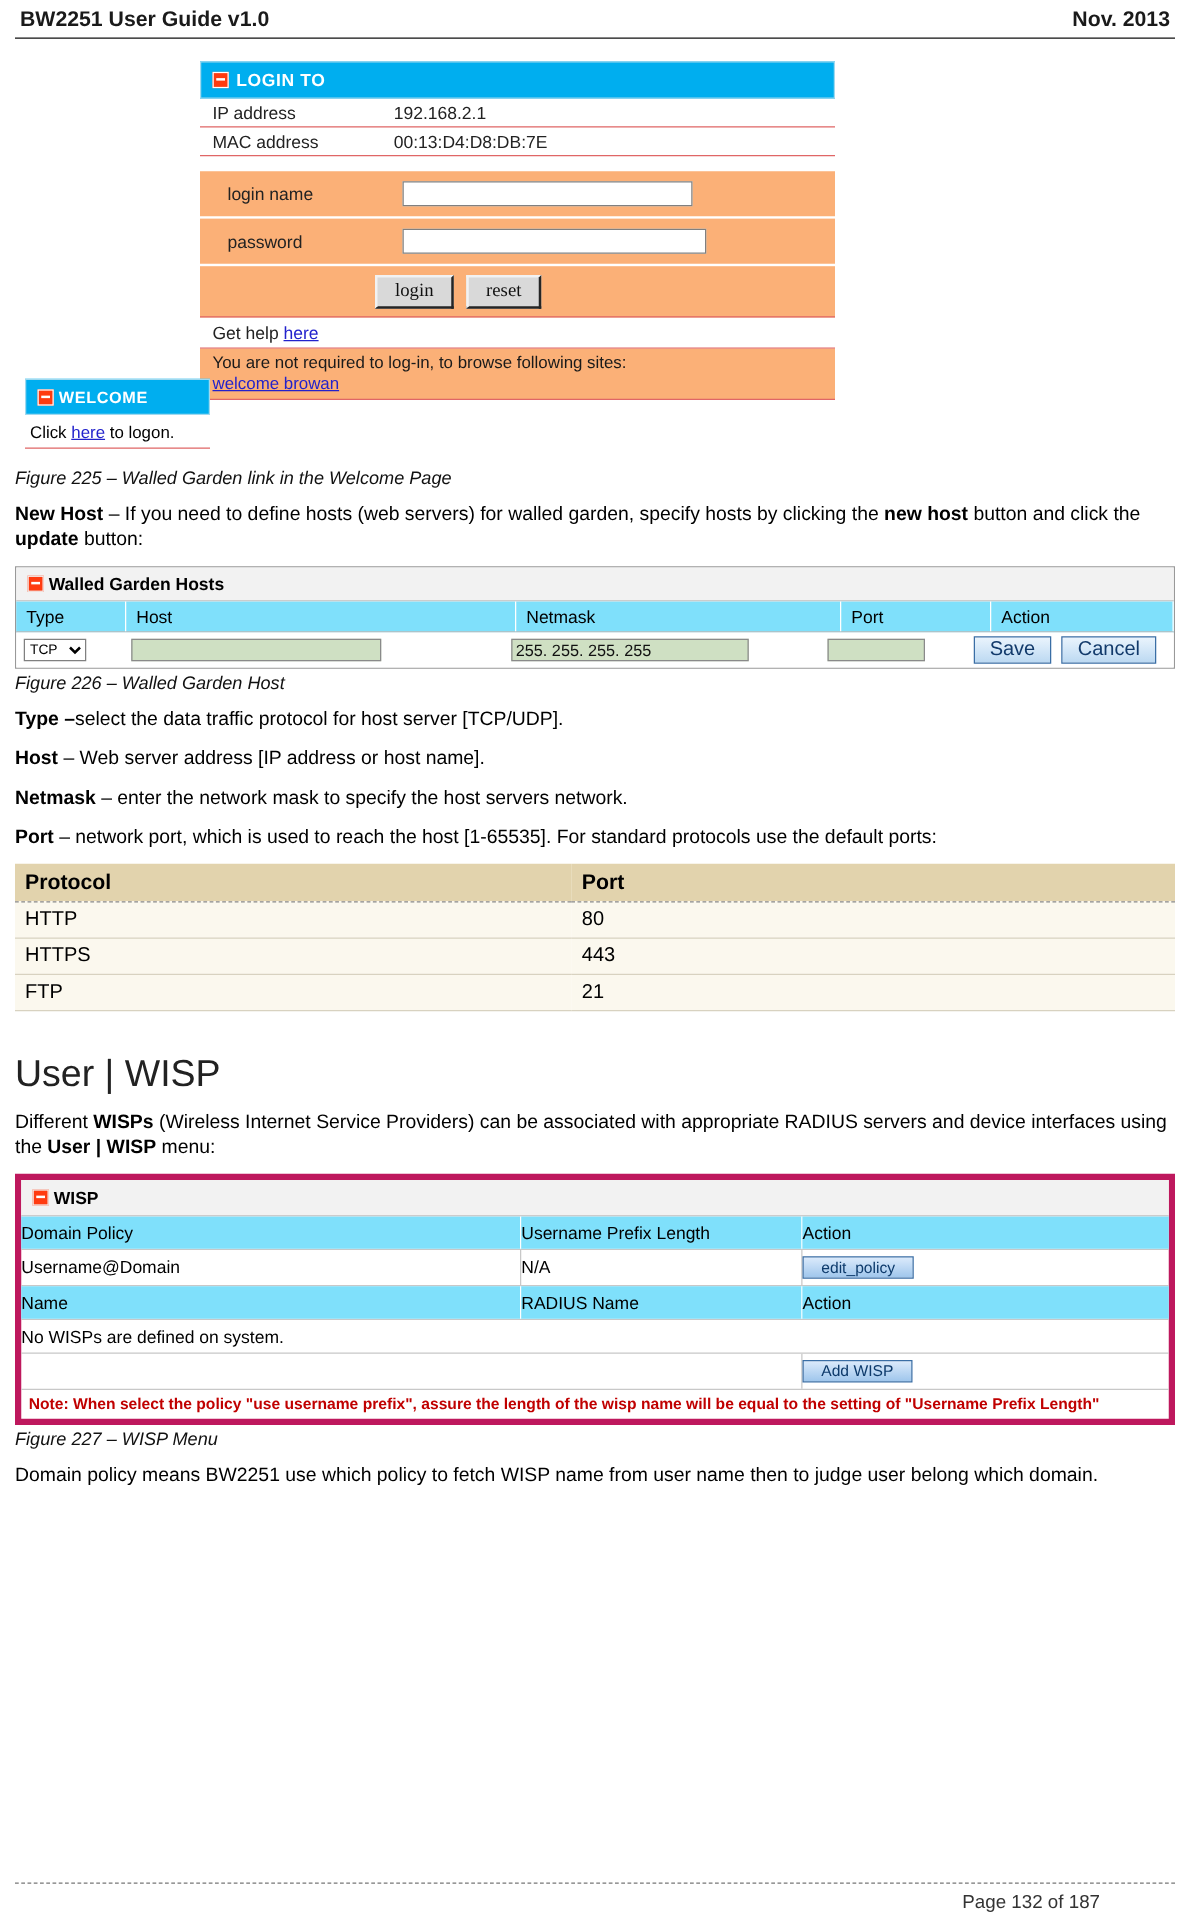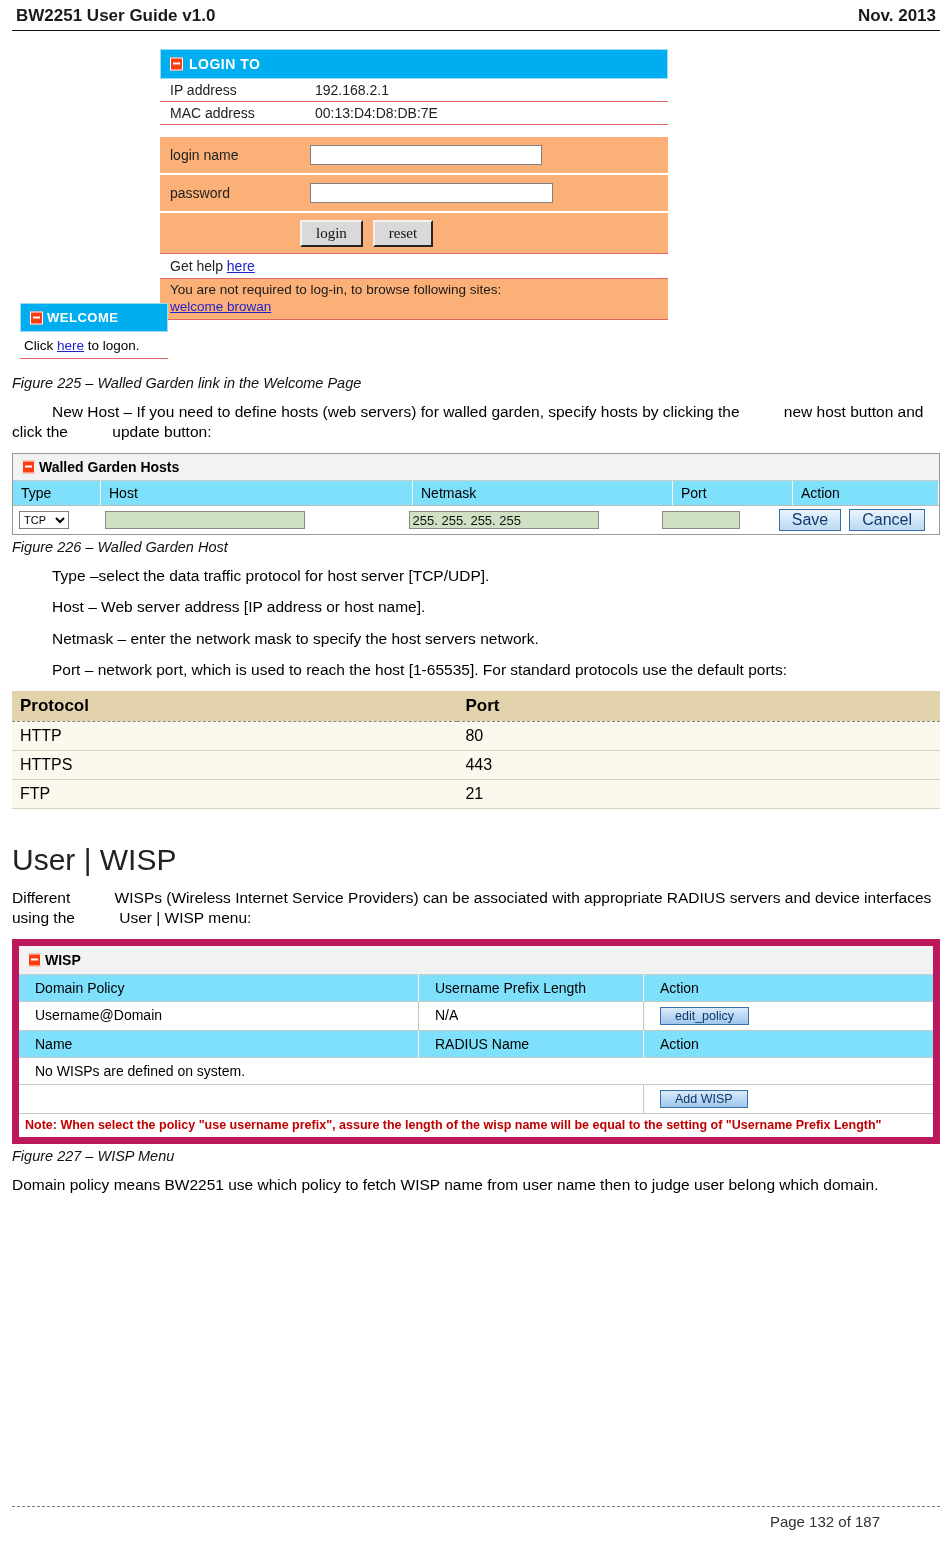--- a/index.html
+++ b/index.html
@@ -93,21 +93,21 @@
 
   .field-row {
     display: flex;
     align-items: center;
     background: #fbb077;
     height: 36px;
     border-bottom: 2px solid #ffffff;
   }
   .field-row .flbl {
     width: 140px;
-    padding-left: 10px;
+    padding-left: 22px;
     font-size: 14px;
     color: #222;
   }
   .field-row input {
     height: 20px;
     border: 1px solid #808080;
     background: #ffffff;
     font-family: "Liberation Sans", sans-serif;
     font-size: 13px;
     box-sizing: border-box;
@@ -181,21 +181,21 @@
     margin: 4px 0 10px 0;
   }
 
   
   p.body {
     font-size: 15.5px;
     line-height: 1.3;
     margin: 11px 0;
     color: #000;
   }
-  p.body b { font-weight: normal; margin-left: 40px; }
+  p.body b { font-weight: bold; }
 
   
   .wgh {
     border: 1px solid #999;
     background: #ffffff;
   }
   .wgh-title {
     background: #f2f2f2;
     padding: 5px 8px 5px 26px;
     font-weight: bold;
@@ -290,35 +290,35 @@
   
   h2.sect {
     font-weight: normal;
     font-size: 30px;
     margin: 34px 0 6px 0;
     color: #222;
   }
 
   
   .wisp {
-    border: 7px solid #be185d;
+    border: 5px solid #be185d;
     background: #ffffff;
     font-size: 14px;
   }
   .wisp-title {
     background: #f2f2f2;
     padding: 6px 8px 6px 26px;
     font-weight: bold;
     position: relative;
     border-bottom: 1px solid #cccccc;
   }
   .wisp-title .sq-icon { background: #ff3b10; border-color: #f2f2f2; }
   .wrow { display: flex; border-bottom: 1px solid #c8c8c8; }
   .wrow > div {
-    padding: 5px 16px;
+    padding: 5px 0;
     box-sizing: border-box;
     border-right: 1px solid #c8c8c8;
   }
   .wrow > div:last-child { border-right: none; }
   .wrow.head > div { background: #7fe0fb; border-right-color: #ffffff; }
   .w-c1 { width: 400px; }
   .w-c2 { width: 225px; }
   .w-c3 { flex: 1; }
   .btn-edit {
     background: linear-gradient(#dbeafb, #9fc6ec);

